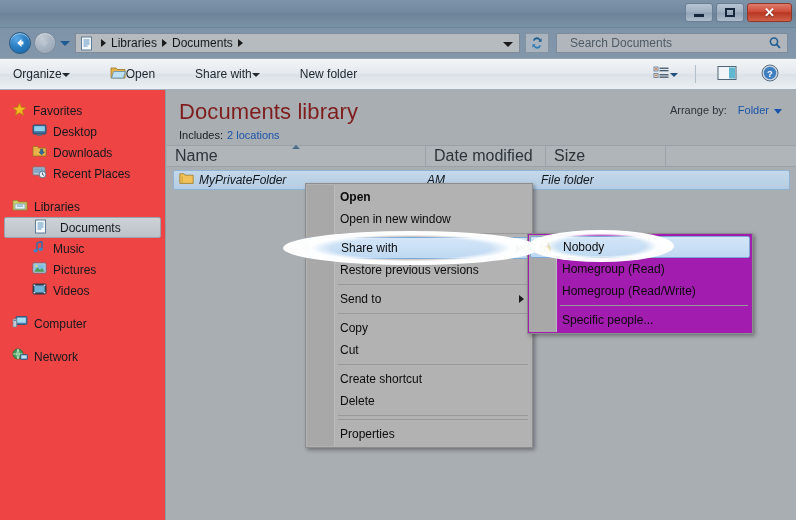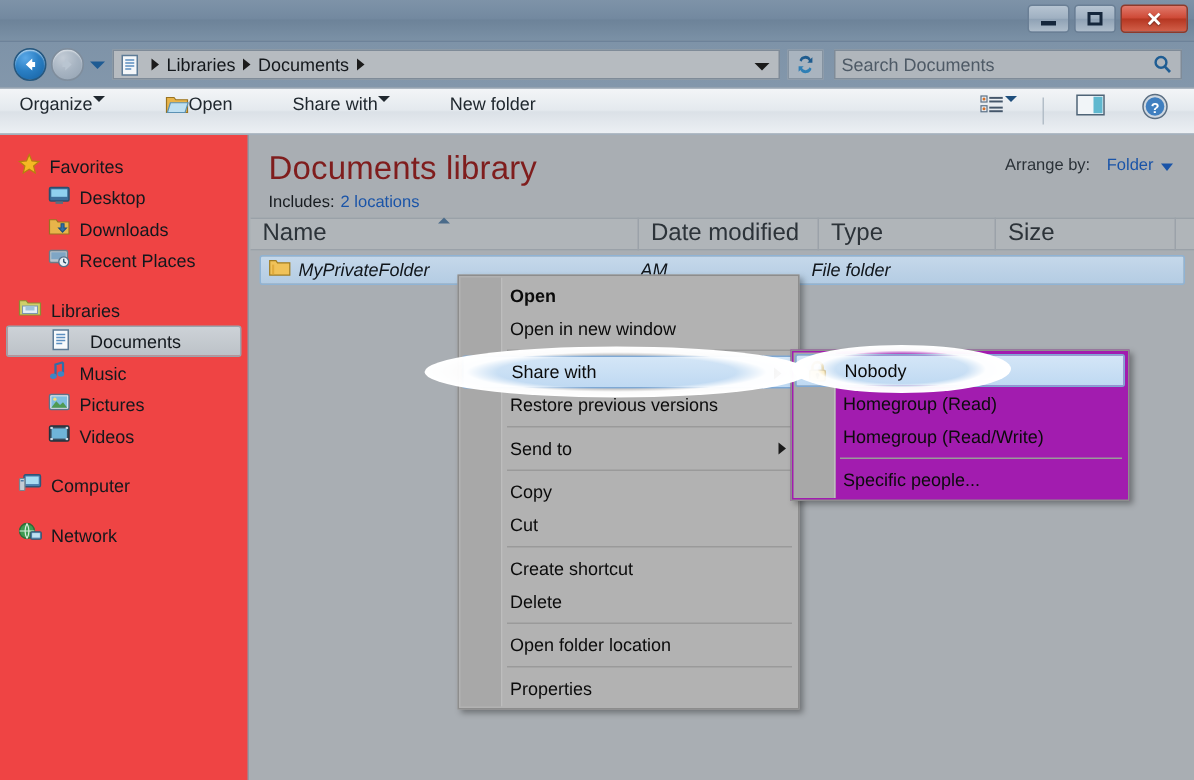--- a/index.html
+++ b/index.html
@@ -103,34 +103,34 @@
     position: absolute; left: 525px; top: 5px; width: 24px; height: 20px;
     background: #a9b4bf; border: 1px solid #8593a1;
     display: flex; align-items: center; justify-content: center;
   }
   .searchbox {
     position: absolute; left: 556px; top: 5px; width: 232px; height: 20px;
     background: #b0b6bc; border: 1px solid #7f8b98;
     display: flex; align-items: center;
   }
   .searchbox .ph {
-    color: #4e5a66; font-size: 12px; padding-left: 4px; flex: 1;
+    color: #4e5a66; font-size: 12px; padding-left: 13px; flex: 1;
   }
   .searchbox .sicon { padding-right: 5px; display: flex; }
 
   
   .cmdbar {
     position: absolute; left: 0; top: 58px; width: 796px; height: 32px;
     background: linear-gradient(to bottom, #f3f5f7 0%, #e4e9ee 48%, #dbe1e7 52%, #ecf0f4 100%);
     border-top: 1px solid #95a3b1;
     border-bottom: 1px solid #a4b0bc;
     display: flex; align-items: center;
   }
   .cmditem {
-    display: flex; 
+    display: flex; align-items: center; 
     height: 24px; padding: 0 9px; margin-left: 4px;
     color: #20282f; font-size: 12px; white-space: nowrap;
   }
   .cmditem .caret {
     width: 0; height: 0;
     border-left: 4px solid transparent; border-right: 4px solid transparent;
     border-top: 4px solid #20282f; margin-top: 2px;
   }
   .cmdright { margin-left: auto; display: flex; align-items: center; gap: 2px; padding-right: 8px; }
   .cmdright .sep { width: 1px; height: 18px; background: #b3bec8; margin: 0 6px; }
@@ -534,23 +534,20 @@
       </div>
 
       <div class="colhdr">
         <div class="col" style="width:259px;">
           <span class="sortmark"></span>
           <span>Name</span>
         </div>
         <div class="col" style="width:120px;">
           <span>Date modified</span>
         </div>
-        <div class="col" style="width:118px;">
-          <span>Type</span>
-        </div>
         <div class="col" style="width:120px;">
           <span>Size</span>
         </div>
       </div>
 
       <div class="filerow">
         <div class="filecell name" style="width:253px;">
           <span>
             <svg width="15" height="13" viewBox="0 0 15 13">
               <path d="M.8 1.8 L5 1.8 L6 3.2 L14.2 3.2 L14.2 11.4 L.8 11.4 Z" fill="#f0c259" stroke="#a07c22" stroke-width=".8"></path>
@@ -596,23 +593,20 @@
       <span>Cut</span>
     </div>
     <div class="msep"></div>
     <div class="mi">
       <span>Create shortcut</span>
     </div>
     <div class="mi">
       <span>Delete</span>
     </div>
     <div class="msep"></div>
-    <div class="mi">
-      <span>Open folder location</span>
-    </div>
     <div class="msep"></div>
     <div class="mi">
       <span>Properties</span>
     </div>
   </div>
 
   <div class="submenu">
     <div class="gutter"></div>
 
     <div class="mi hl">

